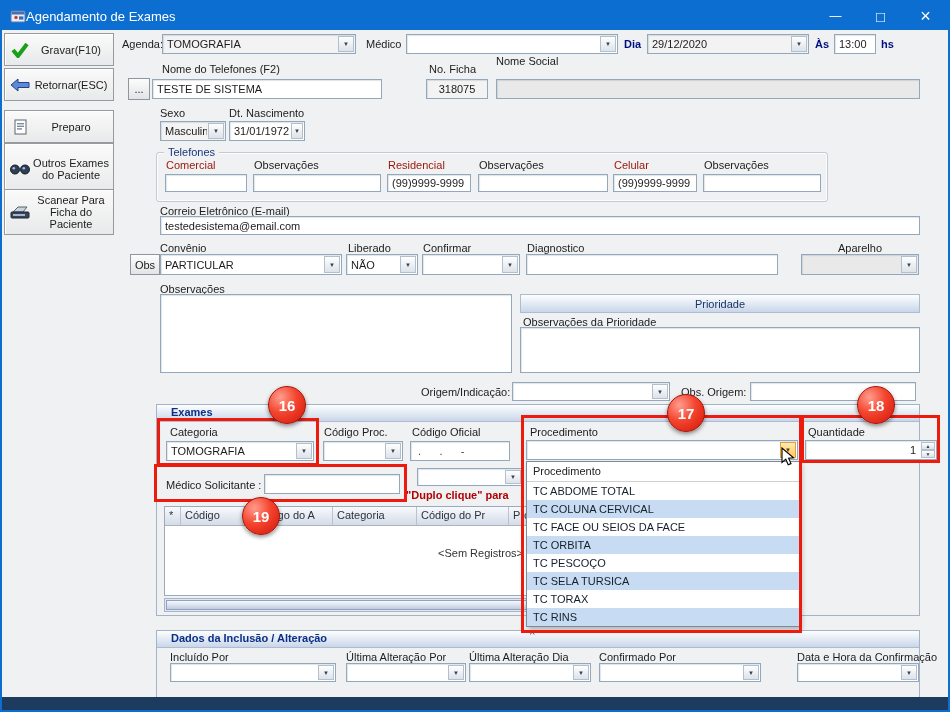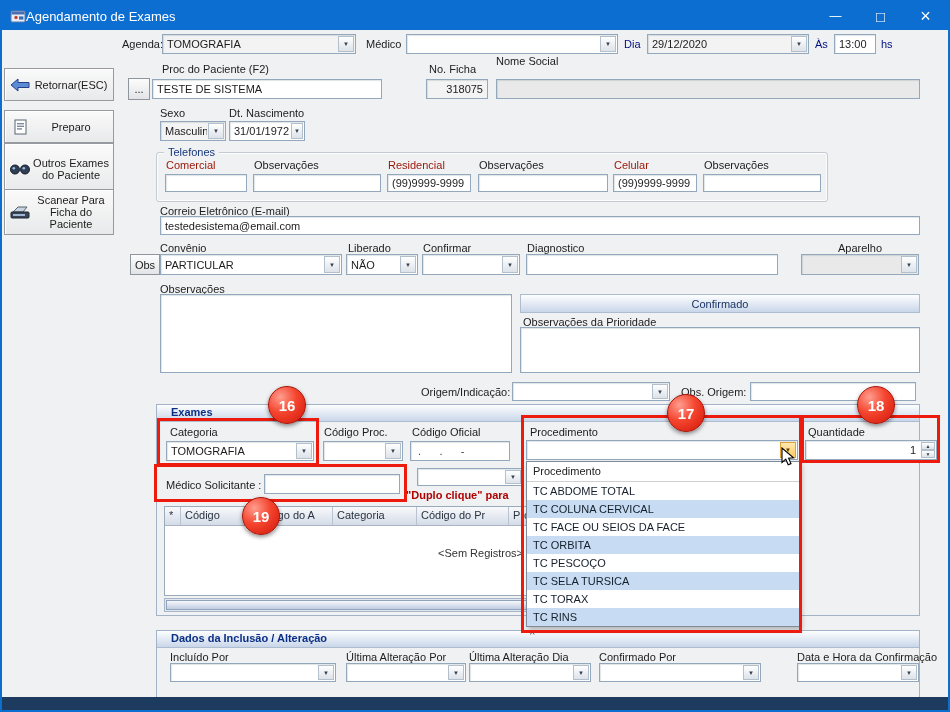--- a/index.html
+++ b/index.html
@@ -1,20 +1,20 @@
 <!DOCTYPE html>
 <html><head>
 <meta charset="utf-8">
 <style>
   html,body{margin:0;padding:0}
   body{background:#8f98a3;font-family:"Liberation Sans",sans-serif;}
   .win{position:relative;width:950px;height:712px;background:#f0f1f3;border:2px solid #0c6fd0;
        box-sizing:border-box;overflow:hidden;font-size:11px;color:#1c1c1c}
   .lb{position:absolute;white-space:nowrap;color:#1c1c1c}
-  .navy{color:#00117e;font-weight:normal}
+  .navy{color:#00117e;font-weight:bold}
   .maroon{color:#9a1406}
   .redtext{color:#b00000;font-weight:bold}
 
   
   .titlebar{position:absolute;left:0;top:0;right:0;height:28px;background:#0d6ed1;display:flex;align-items:center;padding-left:8px}
   .title-text{color:#fff;font-size:13px}
   .caps{margin-left:auto;display:flex;height:100%}
   .cap-btn{width:45px;height:100%;display:flex;align-items:center;justify-content:center;color:#fff;font-size:15px;cursor:pointer}
 
   
@@ -99,20 +99,28 @@
         </span>
       <span class="cap-btn">
           <span>□</span>
         </span>
       <span class="cap-btn">
           <span style="font-size:18px">×</span>
         </span>
     </span>
   </div>
 
+  <div class="side-btn" style="top:31px;height:33px">
+    <span class="ic">
+      <svg width="18" height="16" viewBox="0 0 18 16">
+          <path d="M2 8 l5 6 L16 2" stroke="#18a018" stroke-width="4" fill="none"></path>
+        </svg>
+    </span>
+    <span class="lbl">Gravar(F10)</span>
+  </div>
   <div class="side-btn" style="top:66px;height:33px">
     <span class="ic">
       <svg width="20" height="14" viewBox="0 0 20 14">
           <path d="M8 1 L1 7 l7 6 V9.5 h11 v-5 H8 Z" fill="#5b8bd4" stroke="#27408b"></path>
         </svg>
     </span>
     <span class="lbl">Retornar(ESC)</span>
   </div>
   <div class="side-btn" style="top:108px;height:33px">
     <span class="ic">
@@ -162,31 +170,31 @@
   <div class="field combo gray" style="left:645px;top:32px;width:162px;height:20px">
     <span class="val">29/12/2020</span>
     <span class="arrow">▼</span>
   </div>
   <span class="lb navy" style="left:813px;top:36px">Às</span>
   <div class="field" style="left:832px;top:32px;width:42px;height:20px">
     <span class="val">13:00</span>
   </div>
   <span class="lb navy" style="left:879px;top:36px">hs</span>
 
-  <span class="lb" style="left:160px;top:61px">Proc do Paciente (F2)</span>
+  <span class="lb" style="left:160px;top:61px">Nome do Telefones (F2)</span>
   <span class="lb" style="left:427px;top:61px">No. Ficha</span>
   <span class="lb" style="left:494px;top:53px">Nome Social</span>
   <div class="pbtn" style="left:126px;top:76px;width:22px;height:22px">
     <span>...</span>
   </div>
   <div class="field" style="left:150px;top:77px;width:230px;height:20px">
     <span class="val">TESTE DE SISTEMA</span>
   </div>
   <div class="field gray" style="left:424px;top:77px;width:62px;height:20px">
-    <span class="val" style="text-align:right">318075</span>
+    <span class="val" style="text-align:center">318075</span>
   </div>
   <div class="field disabled" style="left:494px;top:77px;width:424px;height:20px">
     <span class="val"></span>
   </div>
 
   <span class="lb" style="left:158px;top:105px">Sexo</span>
   <span class="lb" style="left:227px;top:105px">Dt. Nascimento</span>
   <div class="field combo gray" style="left:158px;top:119px;width:66px;height:20px">
     <span class="val">Masculino</span>
     <span class="arrow">▼</span>
@@ -252,21 +260,21 @@
     <span class="val"></span>
   </div>
   <div class="field combo disabled" style="left:799px;top:252px;width:118px;height:21px">
     <span class="val"></span>
     <span class="arrow">▼</span>
   </div>
 
   <span class="lb" style="left:158px;top:281px">Observações</span>
   <div class="tarea" style="left:158px;top:292px;width:352px;height:79px"></div>
   <div class="pribar" style="left:518px;top:292px;width:400px;height:19px">
-    <span>Confirmado</span>
+    <span>Prioridade</span>
   </div>
   <span class="lb" style="left:521px;top:314px">Observações da Prioridade</span>
   <div class="tarea" style="left:518px;top:325px;width:400px;height:46px"></div>
 
   <span class="lb" style="left:419px;top:384px">Origem/Indicação:</span>
   <div class="field combo" style="left:510px;top:380px;width:158px;height:19px">
     <span class="val"></span>
     <span class="arrow">▼</span>
   </div>
   <span class="lb" style="left:679px;top:384px">Obs. Origem:</span>

